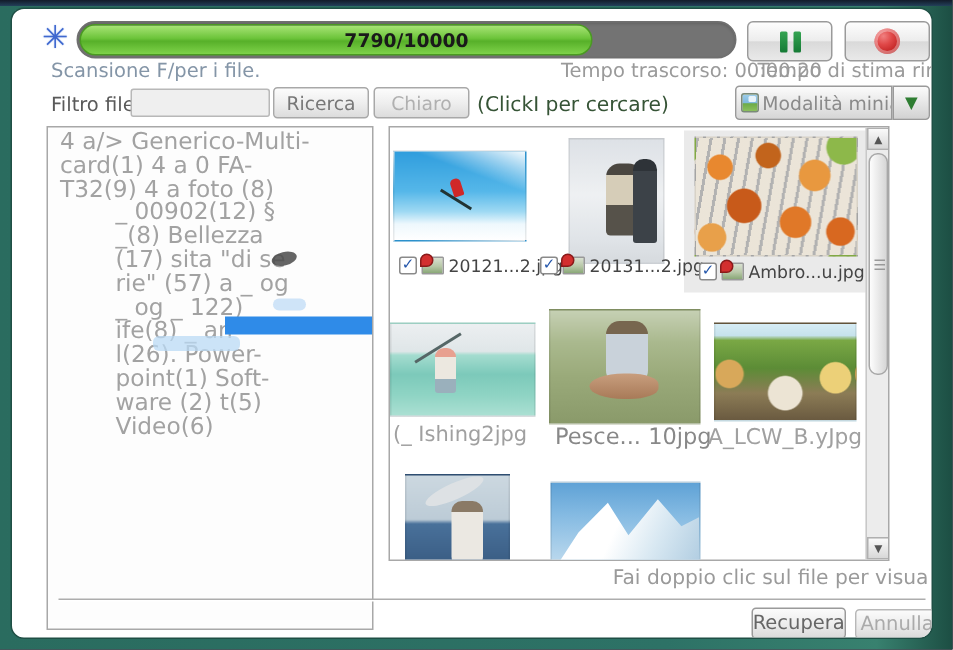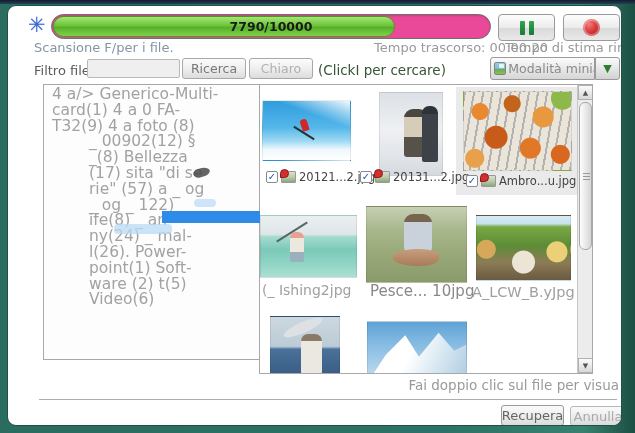--- a/index.html
+++ b/index.html
@@ -7,21 +7,21 @@
   .frame{position:relative;width:635px;height:433px;overflow:hidden;
     background:linear-gradient(90deg,#2a6c5f 0%,#2d7266 70%,#38816f 92%,#1c4e43 100%);}
   .frame::before{content:"";position:absolute;left:0;top:0;width:100%;height:4px;
     background:linear-gradient(180deg,#121b29 0%,#23405a 100%);}
   .window{position:absolute;left:7px;top:5px;width:615px;height:421px;background:#fff;
     border-radius:9px;border:1px solid #1f4f45;overflow:hidden;}
 
   
   .spinner{position:absolute;left:20px;top:7px;font-size:21px;color:#3f68cf;text-shadow:0 0 1px #9ab4ea;}
   .pbar{position:absolute;left:43px;top:8px;width:440px;height:25px;border:1px solid #6f6f6f;
-    border-radius:13px;background:#ec4899;box-shadow:inset 0 1px 2px rgba(0,0,0,.15);}
+    border-radius:13px;background:#737373;box-shadow:inset 0 1px 2px rgba(0,0,0,.15);}
   .pfill{position:absolute;left:1px;top:1px;bottom:1px;width:78%;border-radius:12px;
     background:linear-gradient(180deg,#a8e476 0%,#6cc43a 45%,#57b029 55%,#7ed24a 100%);
     border:1px solid #4a9a22;}
   .plabel{position:absolute;left:0;top:0;width:100%;height:100%;display:flex;align-items:center;
     justify-content:center;font-size:12.5px;font-weight:bold;color:#1a1a1a;}
   .ctl-btn{position:absolute;top:8px;width:57px;height:27px;border:1px solid #9a9a9a;border-radius:4px;
     background:linear-gradient(180deg,#fdfdfd 0%,#ececec 50%,#d9d9d9 51%,#e9e9e9 100%);
     display:flex;align-items:center;justify-content:center;cursor:pointer;}
   .btn-pause{left:490px;}
   .btn-stop{left:555px;}
@@ -52,22 +52,22 @@
   .dd-icon{width:16px;height:13px;border:1px solid #7a8a7a;border-radius:2px;margin-right:2px;
     background:linear-gradient(180deg,#9ccde9 0%,#7fb9dd 50%,#69a845 51%,#8bc05e 100%);
     position:relative;}
   .dd-icon::after{content:"";position:absolute;right:1px;top:1px;width:5px;height:4px;background:#e8f4fb;border-radius:1px;}
   .dd-label{font-size:12.5px;color:#8a8a8a;white-space:nowrap;overflow:hidden;}
   .dd-arrow{position:absolute;left:587px;top:51px;width:25px;height:23px;border:1px solid #9a9a9a;
     border-radius:0 3px 3px 0;background:linear-gradient(180deg,#fbfbfb,#d2d2d2);
     display:flex;align-items:center;justify-content:center;font-size:11px;color:#2e7d32;cursor:pointer;}
 
   
-  .tree{position:absolute;left:23px;top:78px;width:218px;height:276px;border:1px solid #a8a8a8;
-    background:#fdfdfd;overflow:hidden;padding-top:2px;margin-left:12px;}
+  .tree{position:absolute;left:23px;top:78px;width:218px;height:336px;border:1px solid #a8a8a8;
+    background:#fdfdfd;overflow:hidden;padding-top:2px;}
   .tl{font-size:15.5px;line-height:15.8px;color:#a2a2a2;white-space:nowrap;padding-left:8px;}
   .tl.ind{padding-left:45px;}
   .tree-sel{position:absolute;left:118px;top:126px;width:99px;height:12px;background:#2f8be8;z-index:3;}
   .tree-smudge-blue1{position:absolute;left:150px;top:114px;width:22px;height:8px;background:#cfe4f8;border-radius:4px;}
   .tree-smudge-blue2{position:absolute;left:70px;top:139px;width:58px;height:10px;background:#b9d9f4;border-radius:4px;opacity:.75;z-index:2;}
   .tree-blob{position:absolute;left:149px;top:83px;width:17px;height:9px;background:#4a4a4a;border-radius:50%;
     transform:rotate(-14deg);opacity:.85;z-index:2;}
 
   
   .grid{position:absolute;left:251px;top:78px;width:334px;height:290px;border:1px solid #a8a8a8;
@@ -193,21 +193,20 @@
     <div class="tree">
       <div class="tl">4 a/&gt; Generico-Multi-</div>
       <div class="tl">card(1) 4 a 0 FA-</div>
       <div class="tl">T32(9) 4 a foto (8)</div>
       <div class="tl ind">_ 00902(12) §</div>
       <div class="tl ind">_(8) Bellezza</div>
       <div class="tl ind">(17) sita "di se</div>
       <div class="tl ind">rie" (57) a _ og</div>
       <div class="tl ind">_ og _ 122)</div>
       <div class="tl ind">ife(8) _ an</div>
-      <div class="tl ind">ny(24) _ mal-</div>
       <div class="tl ind">l(26). Power-</div>
       <div class="tl ind">point(1) Soft-</div>
       <div class="tl ind">ware (2) t(5)</div>
       <div class="tl ind">Video(6)</div>
       <div class="tree-sel"></div>
       <div class="tree-smudge-blue1"></div>
       <div class="tree-smudge-blue2"></div>
       <div class="tree-blob"></div>
     </div>
 

